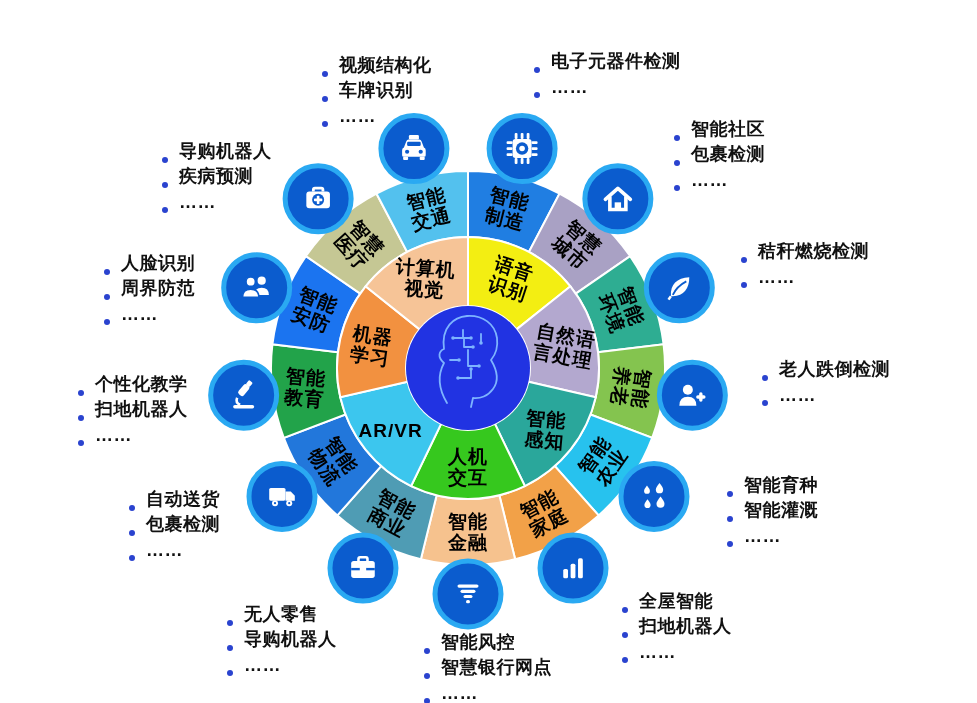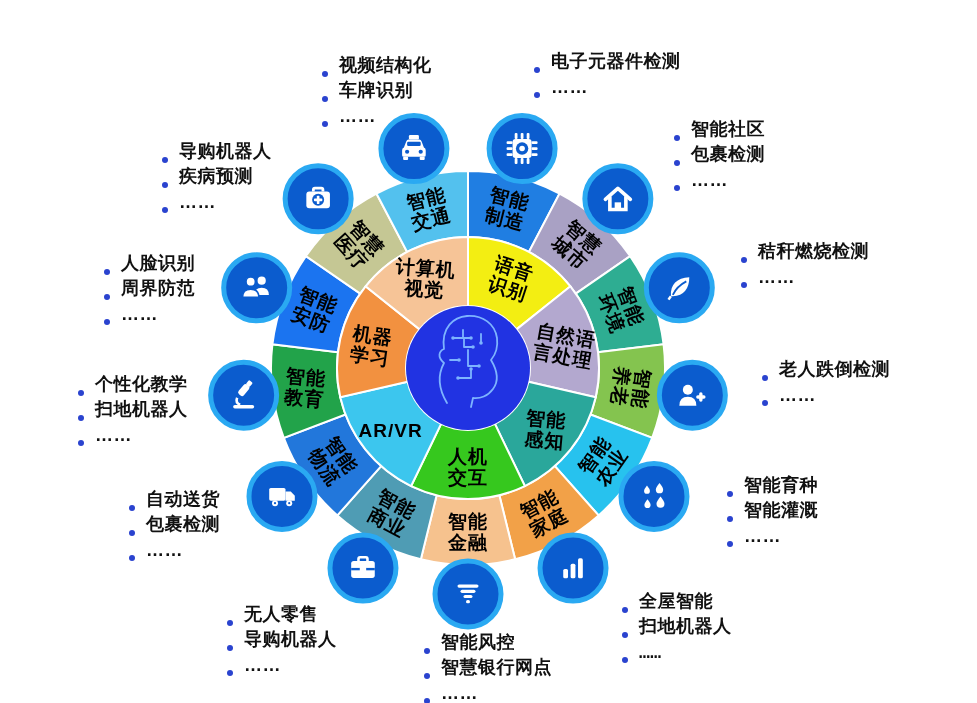--- a/index.html
+++ b/index.html
@@ -257,21 +257,21 @@
         </div>
         <div class="callout-item">
           <span class="dot"></span>
           <span>智能灌溉</span>
         </div>
         <div class="callout-item">
           <span class="dot"></span>
           <span>……</span>
         </div>
       </div>
-      <div class="callout" style="left: 622px; top: 588px; font-family: Liberation Mono, monospace;">
+      <div class="callout" style="left: 622px; top: 588px;">
         <div class="callout-item">
           <span class="dot"></span>
           <span>全屋智能</span>
         </div>
         <div class="callout-item">
           <span class="dot"></span>
           <span>扫地机器人</span>
         </div>
         <div class="callout-item">
           <span class="dot"></span>

